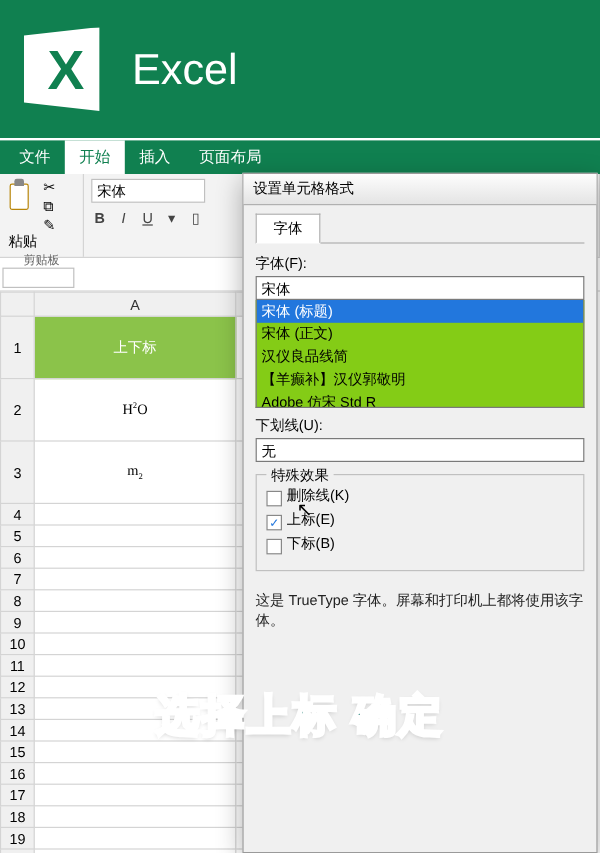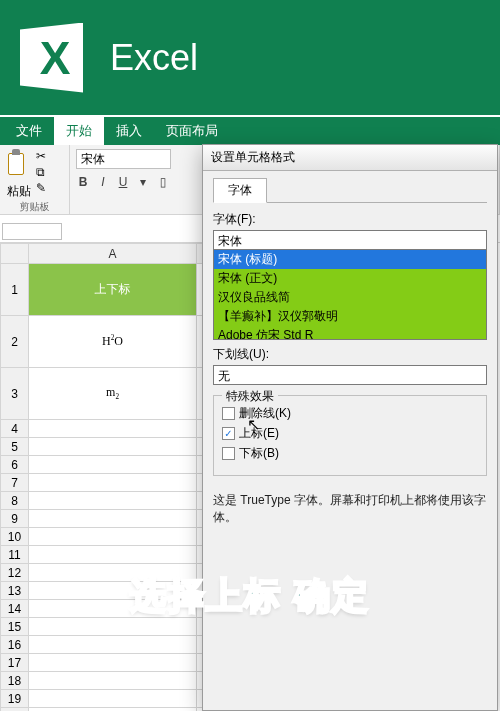--- a/index.html
+++ b/index.html
@@ -69,21 +69,21 @@
     padding: 4px 6px 2px 6px;
     display: flex;
     flex-direction: column;
     justify-content: space-between;
   }
   .tb-group-label { text-align: center; font-size: 10px; color: #666; }
   .paste-btn {
     display: flex;
     flex-direction: column;
     align-items: center;
-    gap: 6px;
+    gap: 16px;
   }
   .paste-icon { width: 26px; height: 28px; position: relative; }
   .paste-icon .board { position:absolute; left:2px; top:4px; width:16px; height:22px; background:#fff; border:1px solid #b8860b; border-radius:2px;}
   .paste-icon .clip { position:absolute; left:6px; top:0; width:8px; height:6px; background:#888; border-radius:2px 2px 0 0;}
   .mini-icons { display:flex; flex-direction:column; gap:2px; margin-left:4px; font-size:12px;}
   .font-row { display:flex; gap:4px; align-items:center; }
   .font-select { border:1px solid #c0c0c0; background:#fff; padding:1px 4px; font-size:12px; width:95px; height:20px;}
   .biu { display:flex; gap:6px; margin-top:6px; align-items:center; color:#444;}
   .biu span { display:inline-block; min-width:14px; text-align:center; cursor:default;}
   .formula-bar {
@@ -190,21 +190,21 @@
     position: relative;
   }
   .groupbox .legend {
     position: absolute;
     top: -8px;
     left: 8px;
     background: #f0f0f0;
     padding: 0 4px;
     font-size: 12px;
   }
-  .chk-row { margin: 3px 0; display:flex; align-items:center; gap:4px;}
+  .chk-row { margin: 3px 0; display:flex; align-items:flex-end; gap:4px;}
   .chk {
     width:13px; height:13px; border:1px solid #888; background:#fff; display:inline-flex; align-items:center; justify-content:center; font-size:10px; color:#2277dd;
   }
   .chk.checked::after { content:"✓"; }
   .hint {
     margin-top: 16px;
     font-size: 12px;
     color: #222;
   }
   .cursor {

